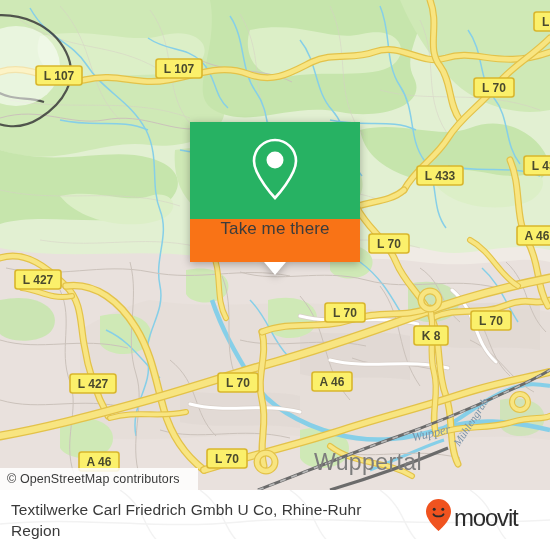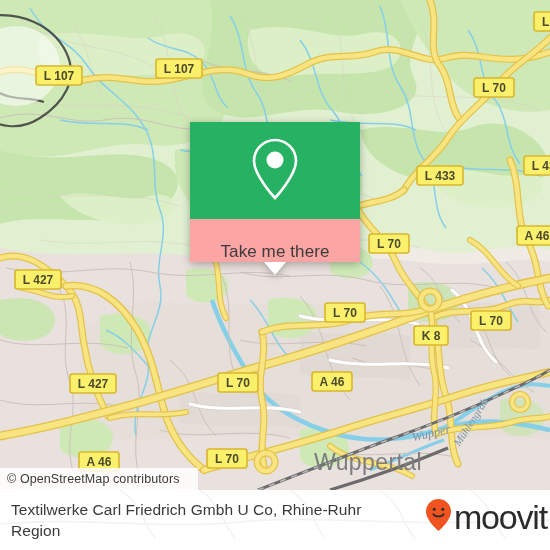--- a/index.html
+++ b/index.html
@@ -27,22 +27,22 @@
   
   .popup{
     position:absolute;left:190px;top:122px;width:170px;
     filter:drop-shadow(0 2px 4px rgba(0,0,0,0.30));
   }
   .popup-head{
     height:97px;background:#27b263;
     display:flex;align-items:center;justify-content:center;
   }
   .popup-foot{
-    height:43px;background:#fca5a5;
-    display:flex;align-items:flex-end;justify-content:center;
+    height:43px;background:#f97316;
+    display:flex;align-items:flex-start;justify-content:center;
     position:relative;
   }
   .popup-foot-label{
     font-size:17px;color:#3c3c3c;letter-spacing:0.1px;
   }
   .popup-tail{
     position:absolute;left:50%;margin-left:-11px;bottom:-13px;
     width:0;height:0;
     border-left:11px solid transparent;
     border-right:11px solid transparent;
@@ -55,21 +55,21 @@
     background:#ffffff;overflow:hidden;
   }
   .footer-watermark{position:absolute;left:0;top:0;opacity:1;}
   .footer-title{
     position:absolute;left:11px;top:9px;width:392px;
     font-size:15.5px;line-height:21px;color:#3a3a3a;
     letter-spacing:0.05px;
   }
   .logo{position:absolute;left:425px;top:498px;display:flex;align-items:center;}
   .logo-word{
-    font-size:34px;color:#2b2b2b;letter-spacing:-1.2px;
+    font-size:24px;color:#2b2b2b;letter-spacing:-1.2px;
     font-weight:400;margin-left:2px;line-height:31px;
   }
 </style>
 </head>
 <body>
 
 <div class="screen">
 
   <div class="map">
     <svg width="550" height="490" viewBox="0 0 550 490">

